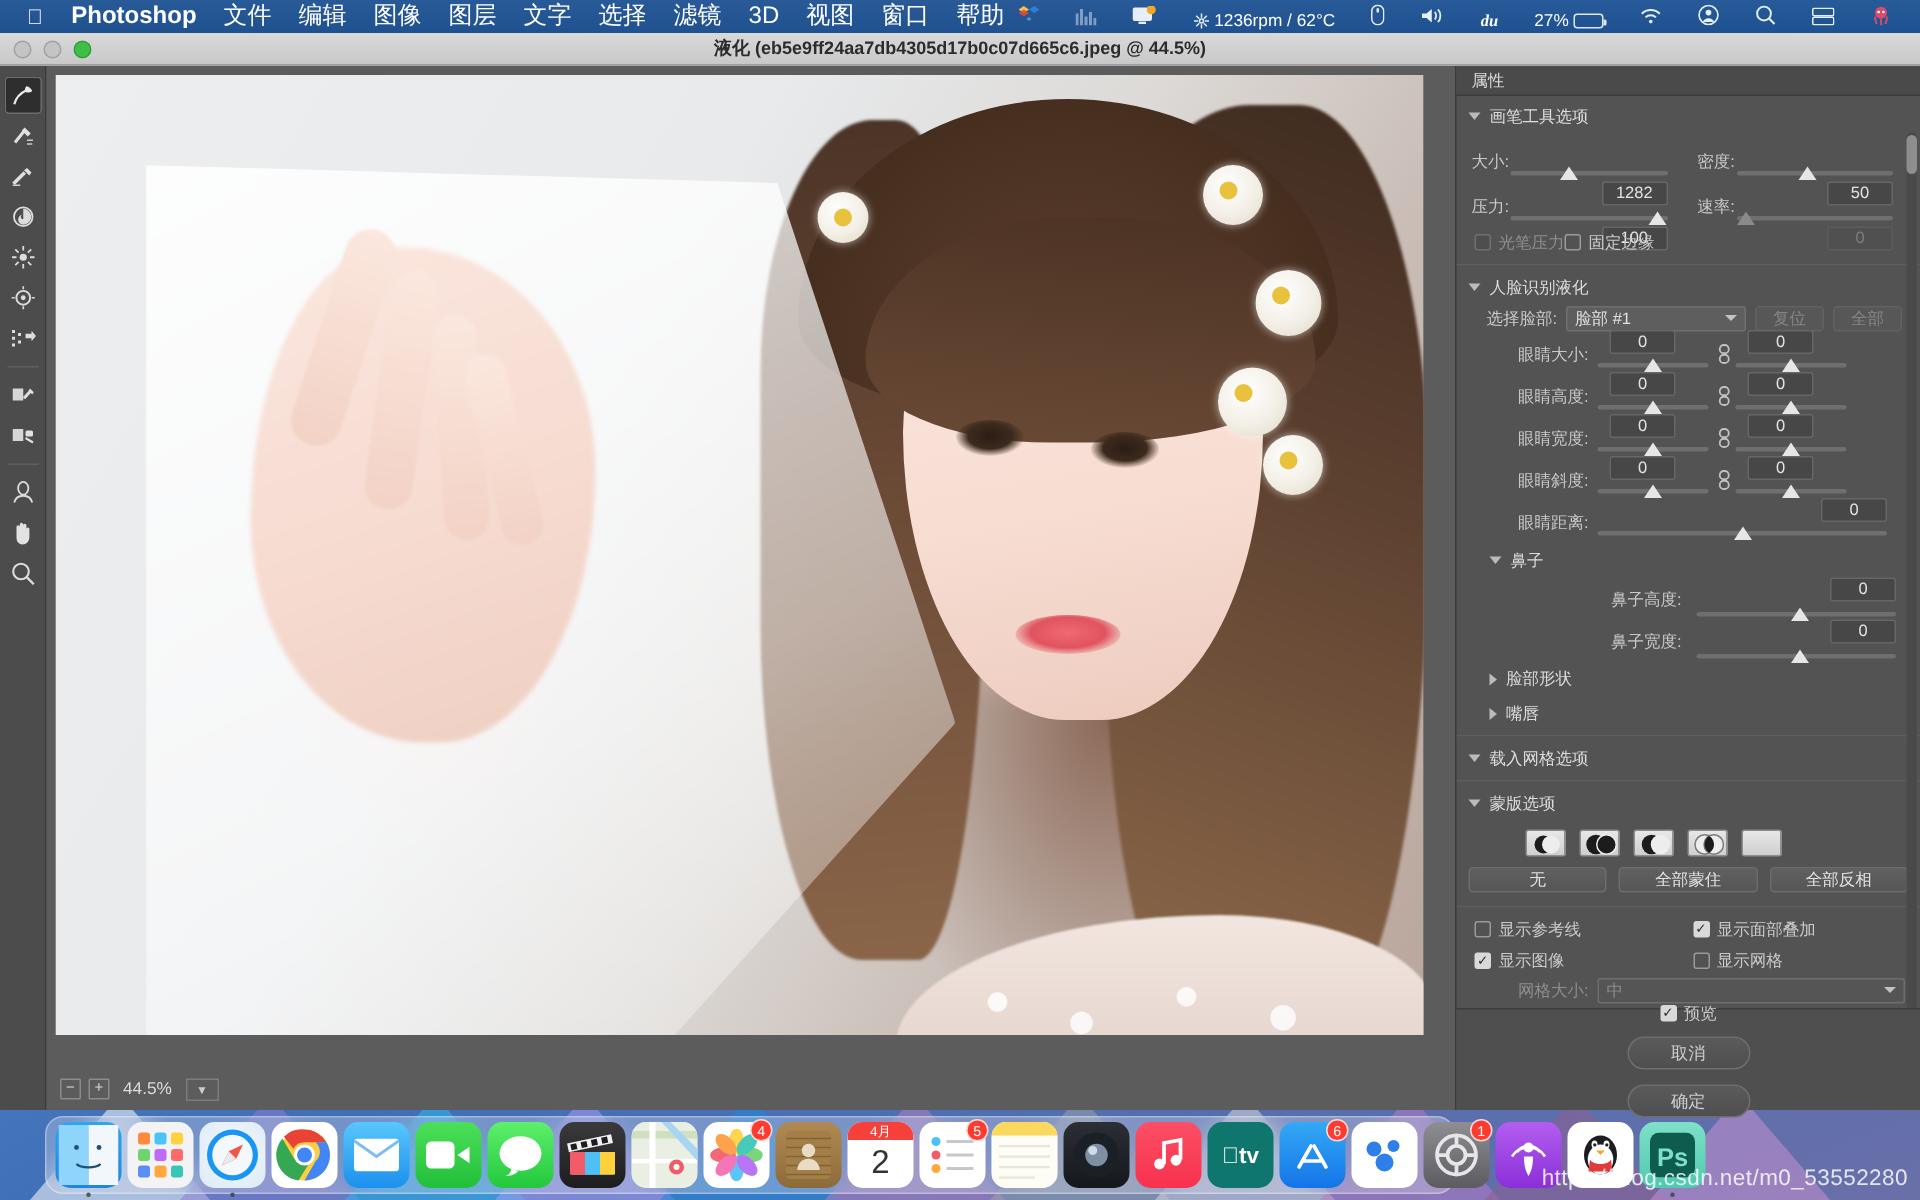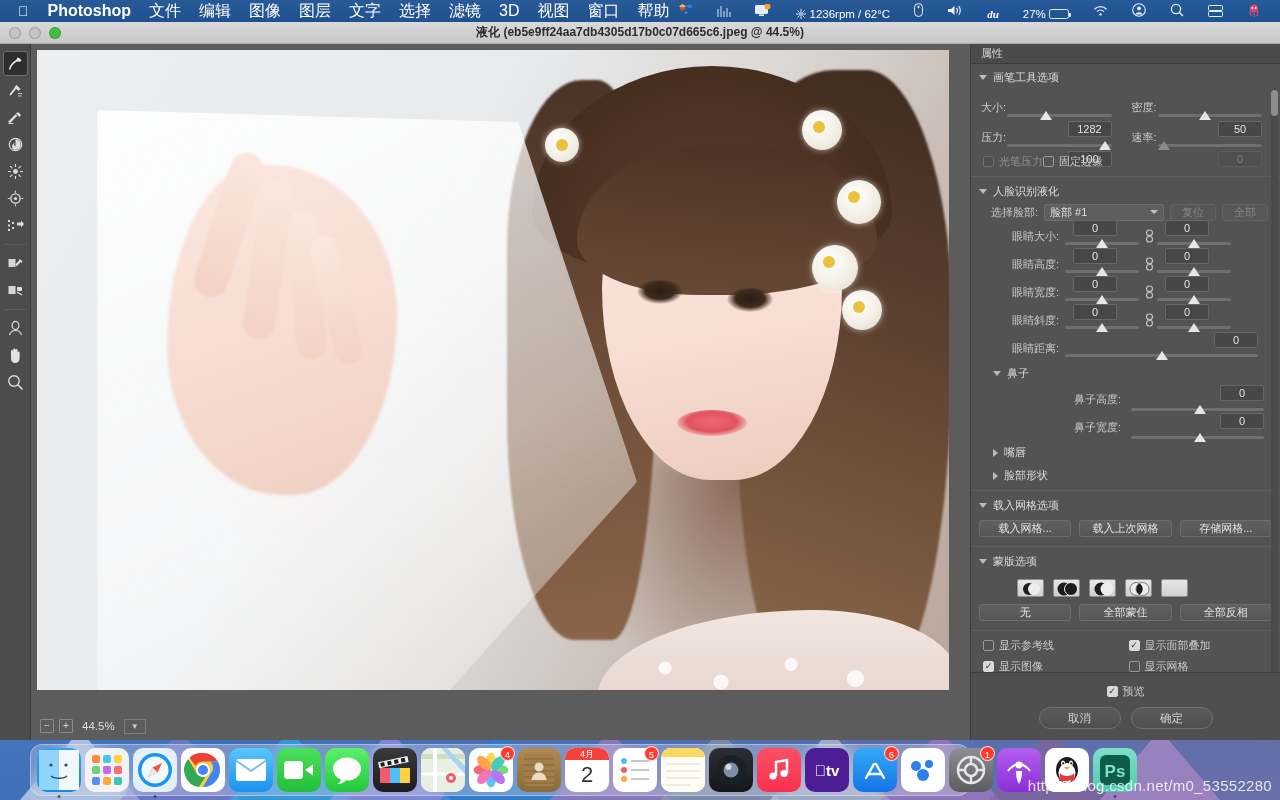--- a/index.html
+++ b/index.html
@@ -276,21 +276,21 @@
   .grid-btns { display:flex; gap: 8px; padding: 3px 8px 6px 8px; }
   .grid-btns .btn { flex: 1; }
 
   .view-grid { display:grid; grid-template-columns: 1fr 1fr; gap: 6px 6px; padding: 4px 8px 2px 8px; }
 
   .props-footer {
     position:absolute; left: 0; right: 0; bottom: 0; height: 68px;
     background:#4f4f4f; border-top:1px solid #3d3d3d;
     display:flex; flex-direction: column; align-items:center; justify-content:center; gap: 8px;
   }
-  .foot-btns { display:flex; gap: 10px; }
+  .foot-btns { display:flex; gap: 10px; flex-direction: column; }
   .rbtn {
     width: 82px; height: 22px; border-radius: 11px; border: 1px solid #6e6e6e;
     background: linear-gradient(180deg,#5a5a5a,#4f4f4f); color:#cfcfcf; font-size: 11.5px;
     display:flex; align-items:center; justify-content:center;
   }
 
   
   .dock {
     position:absolute; left: 30px; bottom: 4px; width: 940px; height: 52px;
     background: rgba(225,225,235,.32); border: 1px solid rgba(255,255,255,.35);
@@ -801,37 +801,32 @@
             <span class="nose-lbl">鼻子宽度:</span>
             <span class="num nose-num">0</span>
             <span class="sld nose-sld">
                 <span class="sld-track"></span>
                 <span class="sld-knob" style="left:47%"></span>
               </span>
           </div>
 
           <div class="sec-head" style="padding-left:22px">
             <span class="tri right"></span>
-            <span>嘴唇</span>
+            <span>脸部形状</span>
           </div>
           <div class="sec-head" style="padding-left:22px">
             <span class="tri right"></span>
-            <span>脸部形状</span>
+            <span>嘴唇</span>
           </div>
 
           <div class="divider"></div>
 
           <div class="sec-head">
             <span class="tri down"></span>
             <span>载入网格选项</span>
-          </div>
-          <div class="grid-btns">
-            <span class="btn">载入网格...</span>
-            <span class="btn">载入上次网格</span>
-            <span class="btn">存储网格...</span>
           </div>
 
           <div class="divider"></div>
 
           <div class="sec-head">
             <span class="tri down"></span>
             <span>蒙版选项</span>
           </div>
           <div class="mask-icons">
             <span class="mi">
@@ -1105,21 +1100,21 @@
     </div>
     <div class="dk" style="background:linear-gradient(180deg,#fc4f65,#f8314e)">
       <span class="glyph">
         <svg width="26" height="26" viewBox="0 0 26 26">
             <path d="M10 19V5l11-2v13" stroke="#fff" stroke-width="2.5" fill="none"></path>
             <circle cx="7" cy="19" r="3.6" fill="#fff"></circle>
             <circle cx="18" cy="16.5" r="3.6" fill="#fff"></circle>
           </svg>
       </span>
     </div>
-    <div class="dk" style="background:#4c1d95;display:flex;align-items:center;justify-content:center">
+    <div class="dk" style="background:#0f766e;display:flex;align-items:center;justify-content:center">
       <span style="color:#fff;font-size:15px;font-weight:bold">tv</span>
     </div>
     <div class="dk" style="background:linear-gradient(180deg,#34a9f5,#1474e8)">
       <span class="glyph">
         <svg width="26" height="24" viewBox="0 0 26 24">
             <g stroke="#fff" stroke-width="2.4" stroke-linecap="round" fill="none">
               <path d="M4 20 12 6"></path>
               <path d="M22 20 14 6"></path>
               <path d="M6.5 16h13"></path>
             </g>

